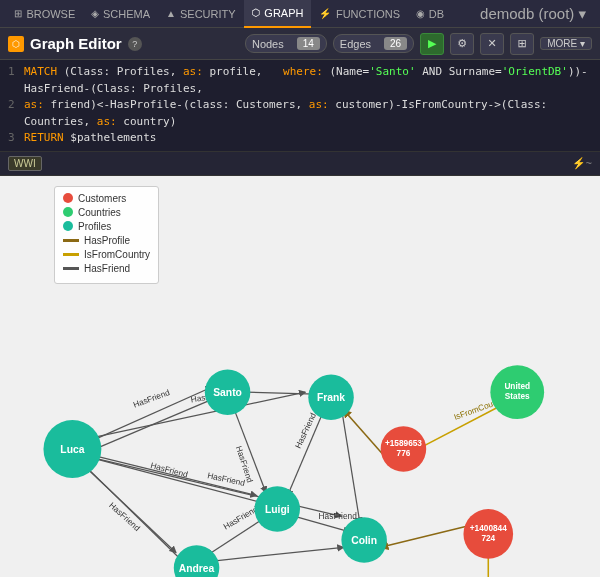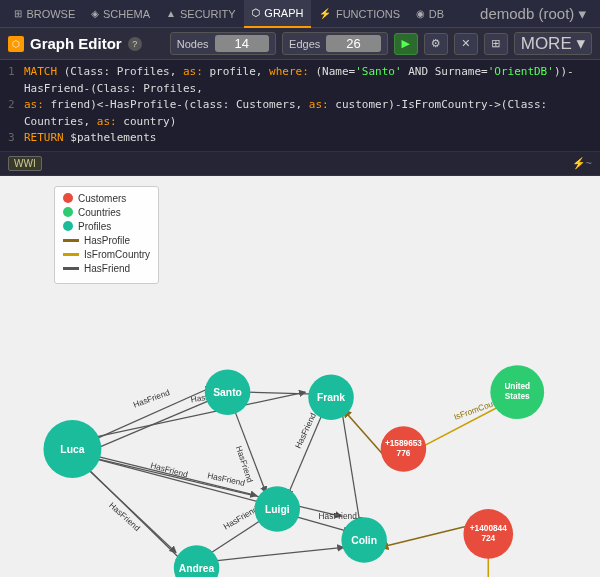--- a/index.html
+++ b/index.html
@@ -38,34 +38,34 @@
       border-bottom: 1px solid #444;
       gap: 6px;
     }
     .toolbar-icon { width: 16px; height: 16px; background: #f90; border-radius: 2px; display: flex; align-items: center; justify-content: center; font-size: 9px; color: #fff; }
     .toolbar-title { color: #fff; font-size: 15px; font-weight: bold; }
     .help-badge { background: #555; border-radius: 50%; width: 14px; height: 14px; display: flex; align-items: center; justify-content: center; font-size: 9px; color: #ccc; cursor: pointer; }
     .toolbar-spacer { flex: 1; }
     .badge-btn {
       display: flex;
       align-items: center;
-      gap: 6px;
+      gap: 13px;
       background: #3a3a4e;
       border: 1px solid #555;
-      border-radius: 3px;
+      border-radius: 9px;
       padding: 2px 6px;
       color: #ccc;
       font-size: 11px;
       cursor: pointer;
     }
     .badge-num {
       background: #888;
       border-radius: 3px;
-      padding: 1px 20px;
-      font-size: 13px;
+      padding: 1px 6px;
+      font-size: 10px;
       color: #fff;
     }
     .tb-btn {
       background: #3a3a4e;
       border: 1px solid #555;
       border-radius: 3px;
       width: 24px;
       height: 22px;
       display: flex;
       align-items: center;
@@ -74,42 +74,42 @@
       font-size: 11px;
       cursor: pointer;
     }
     .tb-btn.green { background: #2d6a2d; border-color: #3a8a3a; color: #5f5; }
     .more-btn {
       background: #3a3a4e;
       border: 1px solid #555;
       border-radius: 3px;
       padding: 0 6px;
       color: #ccc;
-      font-size: 17px;
+      font-size: 10px;
       cursor: pointer;
       display: flex;
       align-items: center;
       gap: 2px;
     }
 
     
     .query-area {
       background: #1e1e2e;
       padding: 4px 8px;
       border-bottom: 1px solid #333;
       font-family: monospace;
       font-size: 11px;
       color: #ddd;
       line-height: 1.5;
     }
     .query-line { display: flex; gap: 6px; }
     .line-num { color: #666; min-width: 10px; }
     .kw-match { color: #f90; }
     .kw-as { color: #f90; }
-    .kw-where { color: #f90; }
+    .kw-where { color: #f90; margin-left: 14px; }
     .kw-return { color: #f90; }
     .str-val { color: #5f5; }
 
     
     .sub-toolbar {
       background: #252535;
       display: flex;
       align-items: center;
       height: 24px;
       padding: 0 8px;

